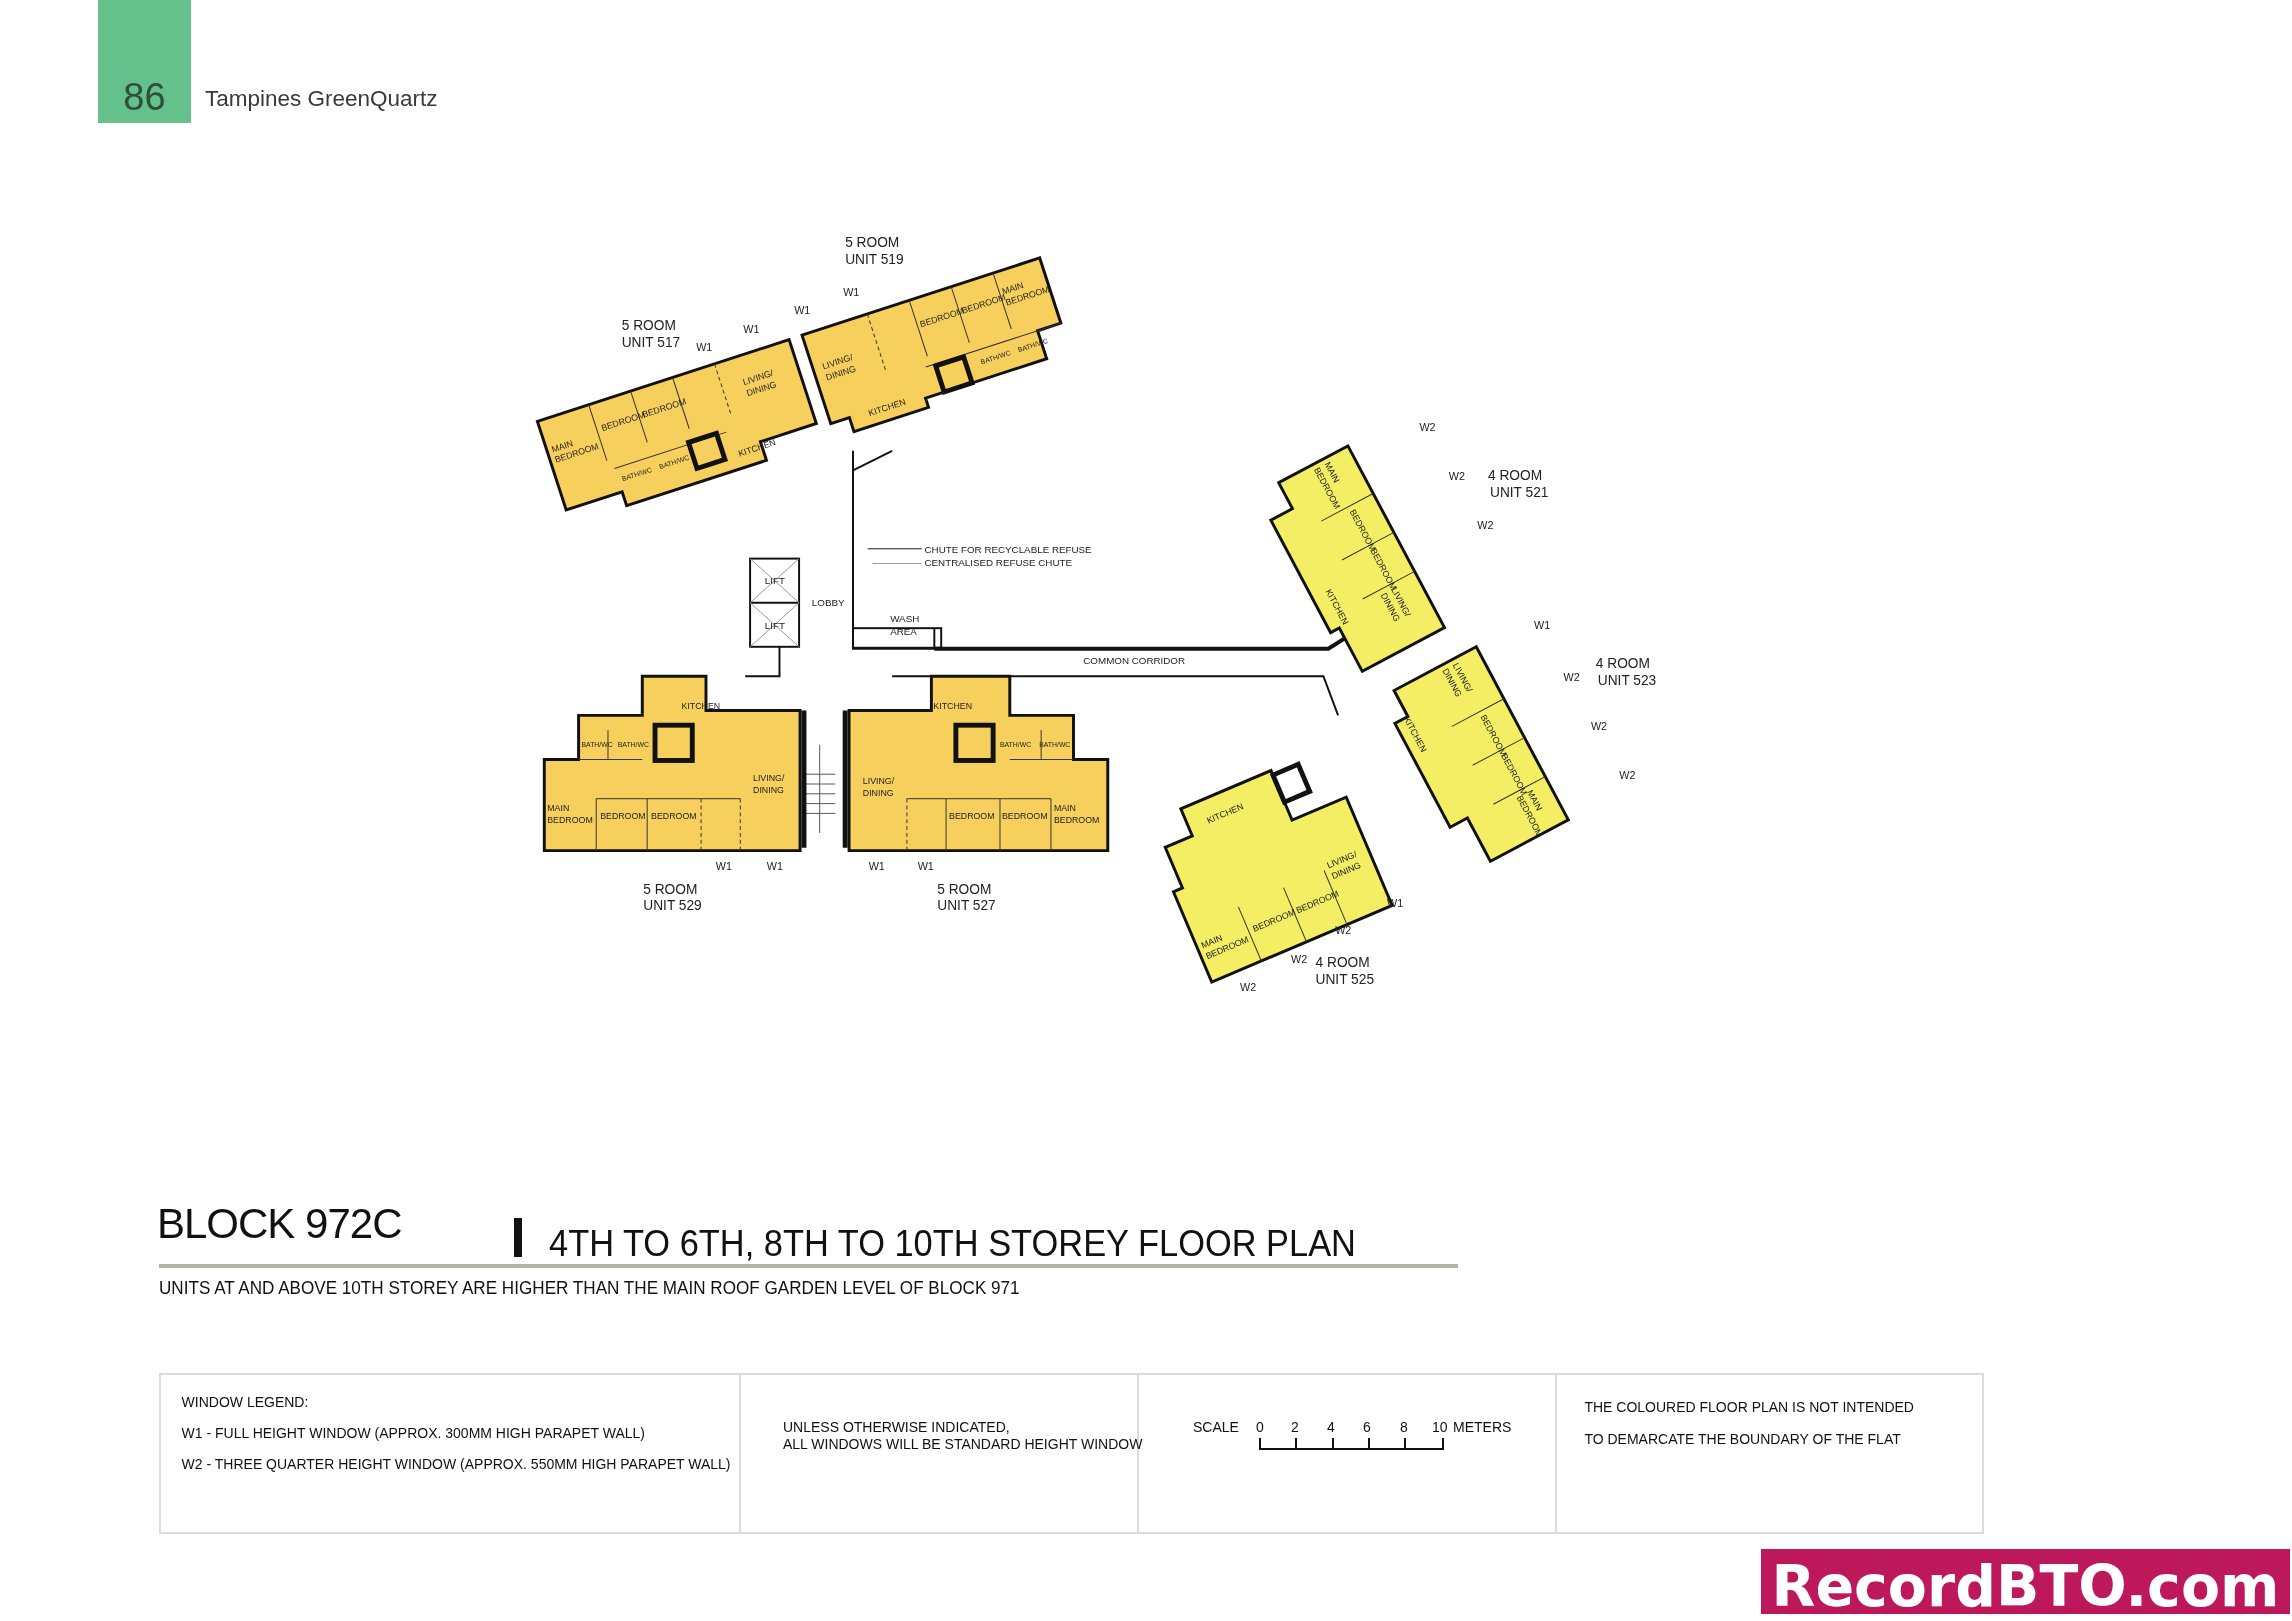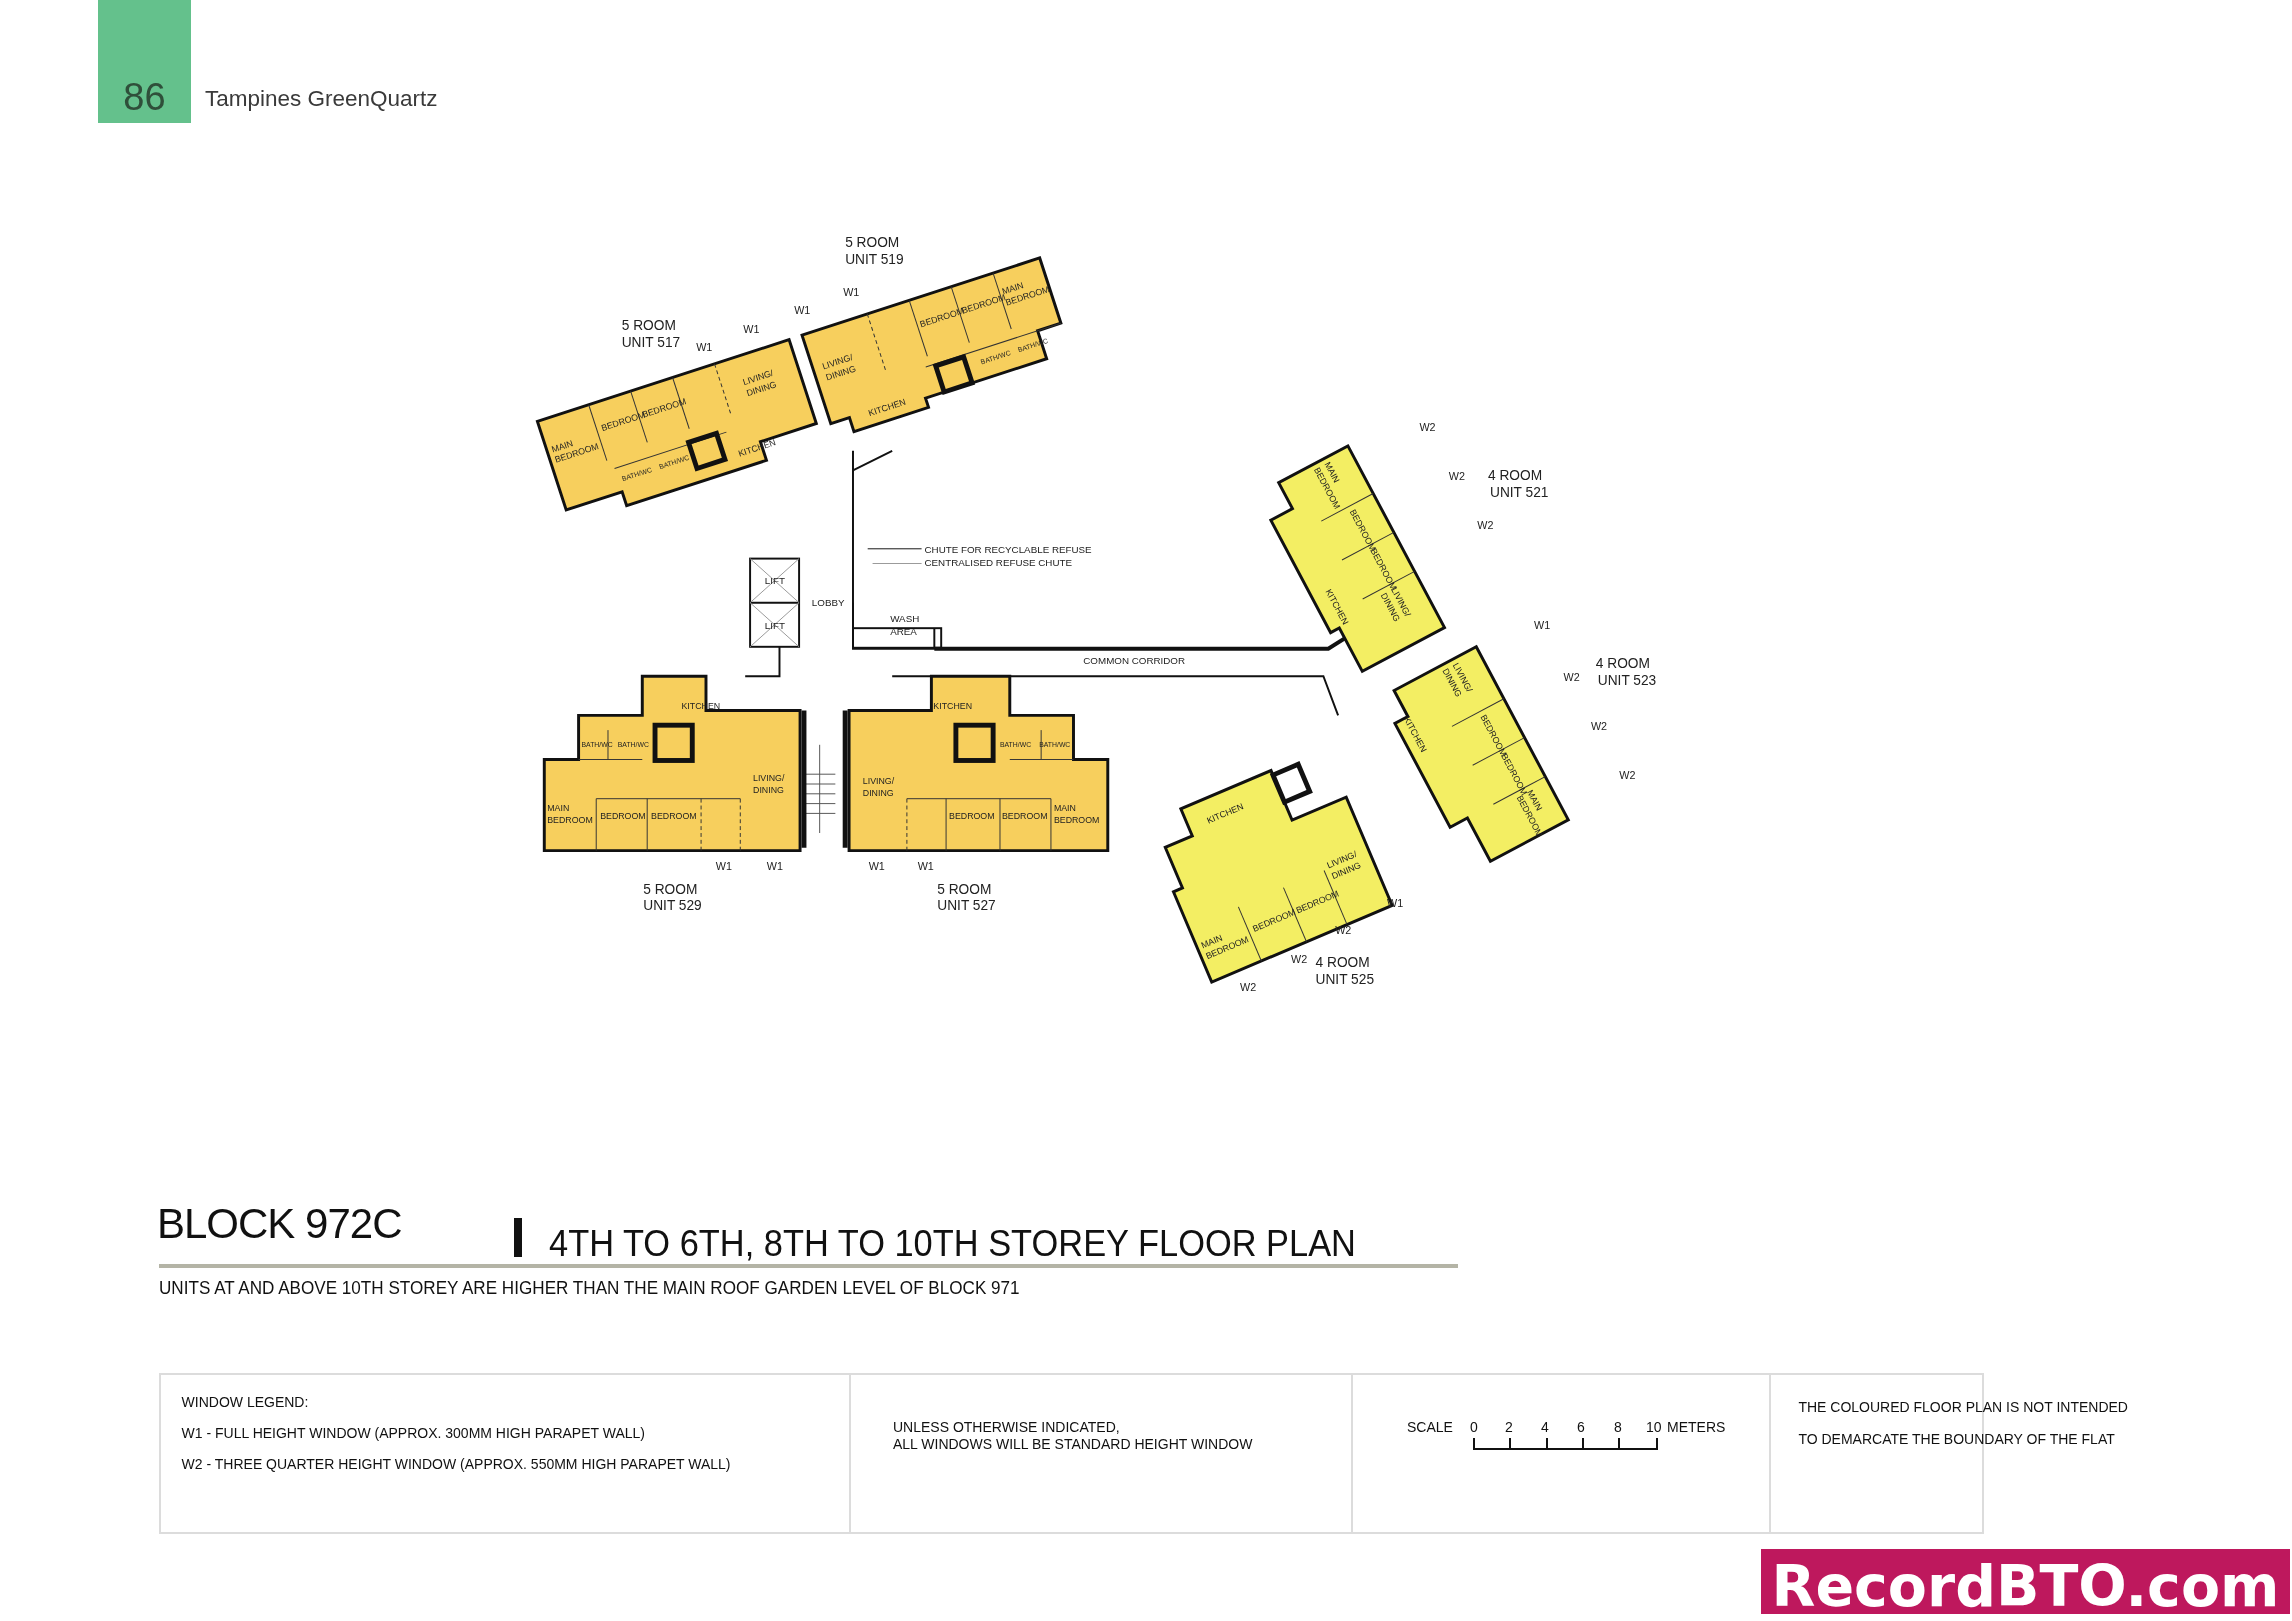--- a/index.html
+++ b/index.html
@@ -10,21 +10,21 @@
   .plan { position: absolute; left: 0; top: 0; width: 2293px; height: 1176px; }
   .plan text { font-family: "Liberation Sans", sans-serif; fill: #222; }
   .block-title { position: absolute; left: 157px; top: 1200px; font-size: 42px; letter-spacing: -1px; }
   .block-sep { position: absolute; left: 514px; top: 1218px; width: 7.8px; height: 39px; background: #111; }
   .block-sub { position: absolute; left: 549px; top: 1223px; font-size: 37px; transform: scaleX(0.93); transform-origin: left; }
   .title-rule { position: absolute; left: 159px; top: 1264px; width: 1299px; height: 3.9px; background: #b4b4a6; }
   .note { position: absolute; left: 159px; top: 1277px; font-size: 18.6px; transform: scaleX(0.92); transform-origin: left; }
   .legend-table { position: absolute; left: 159px; top: 1373px; width: 1825px; height: 161px; border: 2px solid #dcdcdc; display: flex; box-sizing: border-box; }
   .cell { border-right: 2px solid #dcdcdc; position: relative; box-sizing: border-box; font-size: 14px; color: #111; }
   .cell:last-child { border-right: none; }
-  .c1 { width: 690px; } .c2 { width: 502px; } .c3 { width: 418px; } .c4 { flex: 1; }
+  .c1 { width: 580px; } .c2 { width: 398px; } .c3 { width: 418px; } .c4 { flex: 1; }
   .line { position: absolute; white-space: nowrap; }
   .scale-bar { position: absolute; left: 118px; top: 45px; width: 181px; height: 9.8px; border: 2px solid #111; border-top: none; }
   .tick { position: absolute; top: 0; width: 2px; height: 9.8px; background: #111; }
   .watermark { position: absolute; left: 1761px; top: 1549px; width: 529px; height: 65px; background: #be185d; color: #fff; font-family: "DejaVu Sans", sans-serif; font-weight: bold; font-size: 57px; line-height: 74px; text-align: center; overflow: hidden; }
 </style>
 </head>
 <body>
 
 <div class="page-tab"></div>
 <div class="page-num">86</div>

